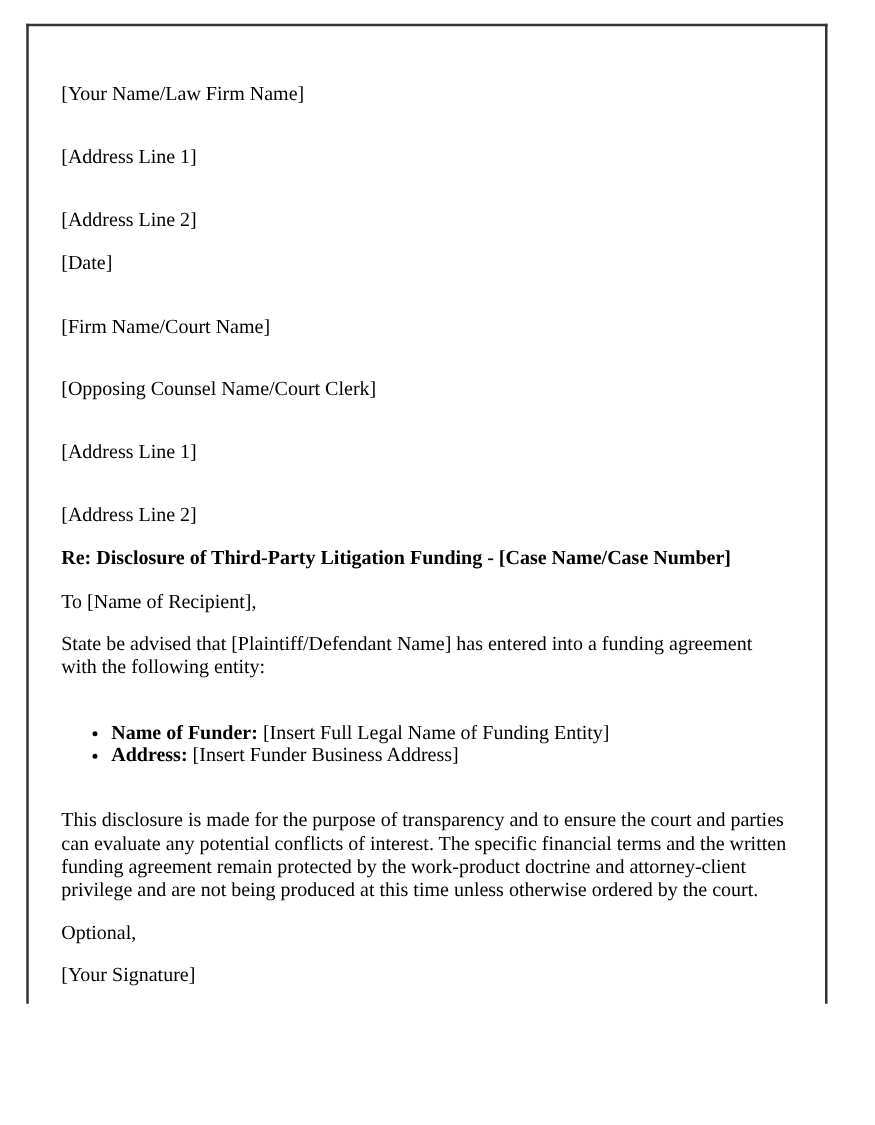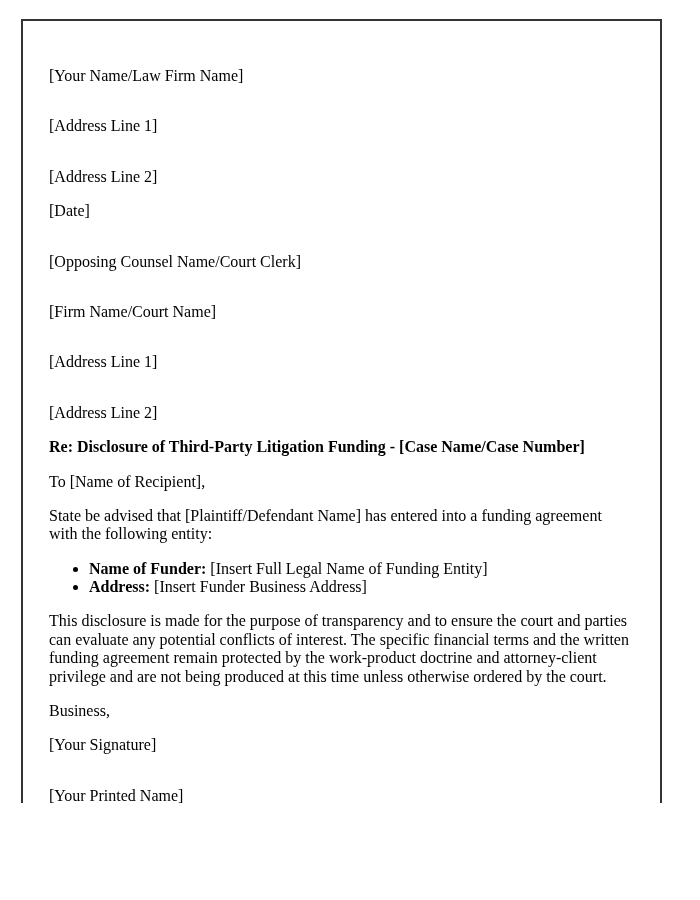--- a/index.html
+++ b/index.html
@@ -39,63 +39,63 @@
     margin: 16px 0;
   }
   .line {
     display: block;
     margin-top: 32px;
   }
   .subject {
     font-weight: bold;
   }
   ul.funder-list {
-    margin: 16px 0;
+    margin: 34px 0;
     padding-left: 40px;
   }
   ul.funder-list li {
     margin: 0;
   }
 </style>
 </head>
 <body>
 
 <div class="sheet">
 
   <p>
     <span class="line">[Your Name/Law Firm Name]</span>
     <span class="line">[Address Line 1]</span>
     <span class="line">[Address Line 2]</span>
   </p>
 
   <p>[Date]</p>
 
   <p>
+    <span class="line">[Firm Name/Court Name]</span>
     <span class="line">[Opposing Counsel Name/Court Clerk]</span>
-    <span class="line">[Firm Name/Court Name]</span>
     <span class="line">[Address Line 1]</span>
     <span class="line">[Address Line 2]</span>
   </p>
 
   <p class="subject">Re: Disclosure of Third-Party Litigation Funding - [Case Name/Case Number]</p>
 
   <p>To [Name of Recipient],</p>
 
 
   <p>State be advised that [Plaintiff/Defendant Name] has entered into a funding agreement with the following entity:</p>
 
   <ul class="funder-list">
     <li><strong>Name of Funder:</strong> <span>[Insert Full Legal Name of Funding Entity]</span></li>
     <li><strong>Address:</strong> <span>[Insert Funder Business Address]</span></li>
   </ul>
 
 
   <p>This disclosure is made for the purpose of transparency and to ensure the court and parties can evaluate any potential conflicts of interest. The specific financial terms and the written funding agreement remain protected by the work-product doctrine and attorney-client privilege and are not being produced at this time unless otherwise ordered by the court.</p>
 
-  <p>Business,</p>
+  <p>Optional,</p>
 
   <p>[Your Signature]</p>
 
   <p>
     <span class="line">[Your Printed Name]</span>
     <span class="line">[Bar Number, if applicable]</span>
   </p>
 
 </div>
 

